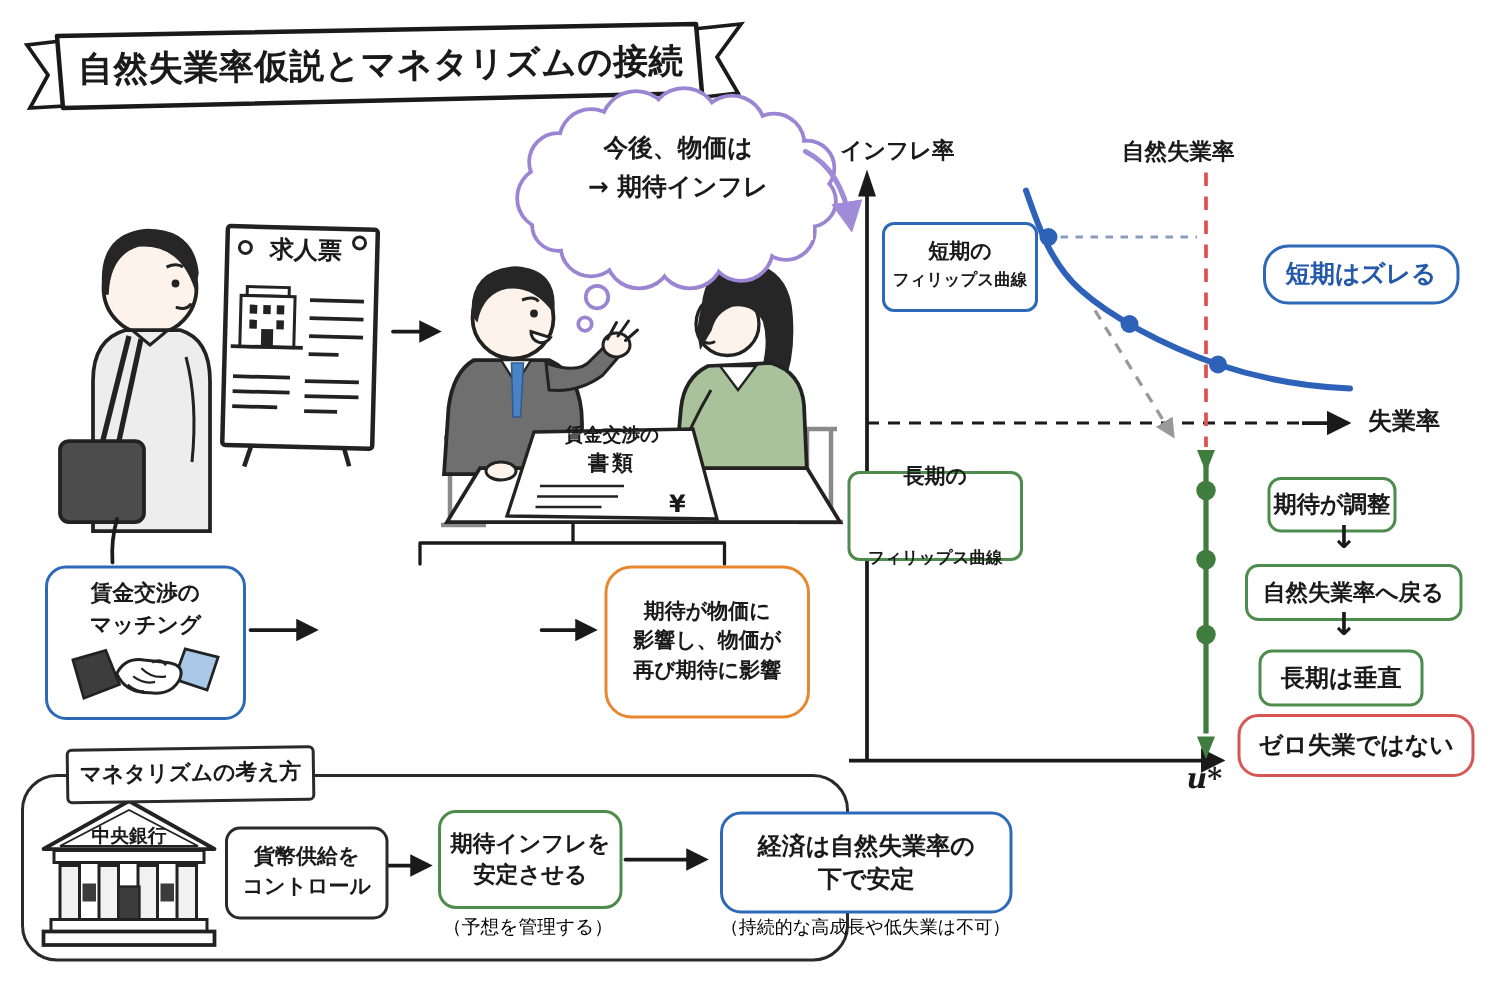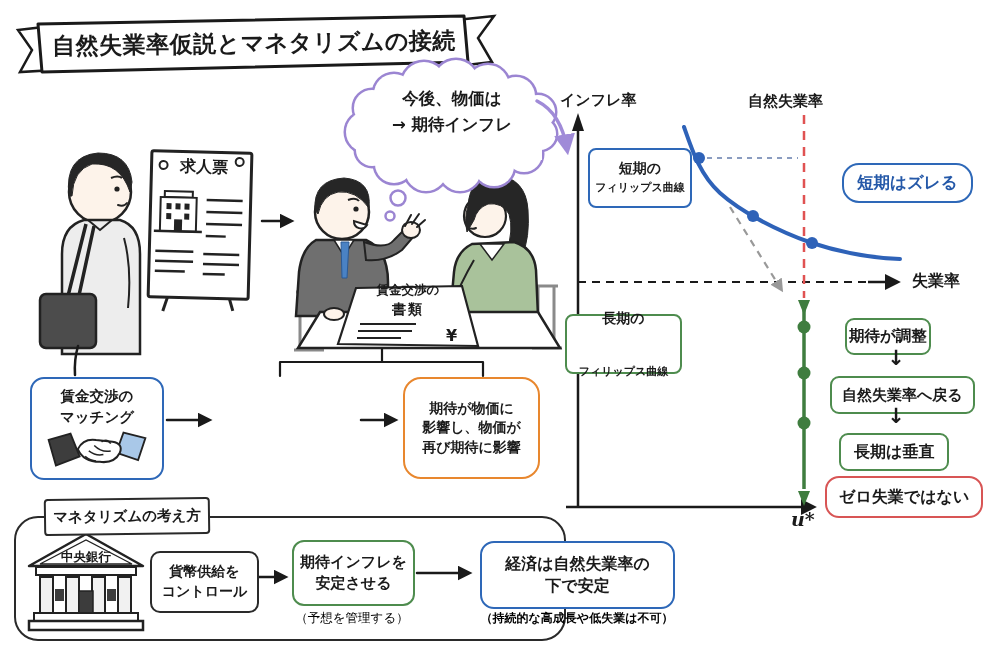--- a/index.html
+++ b/index.html
@@ -250,21 +250,21 @@
   <div class="box b-green" style="left:292px;top:540px;width:119px;height:62px;border-radius:12px;font-size:15px;font-weight:bold;">
     <div>期待インフレを</div>
     <div>安定させる</div>
   </div>
   <div class="cap" style="left:288px;top:610px;width:128px;">（予想を管理する）</div>
 
   <div class="box b-blue" style="left:480px;top:541px;width:191px;height:64px;border-radius:14px;font-size:16px;font-weight:bold;">
     <div>経済は自然失業率の</div>
     <div>下で安定</div>
   </div>
-  <div class="cap" style="left:472px;top:610px;width:210px;font-size:12px;font-weight:bold;">（持続的な高成長や低失業は不可）</div>
+  <div class="cap" style="left:472px;top:610px;width:210px;font-size:12px;">（持続的な高成長や低失業は不可）</div>
 
   <svg style="left:550px;top:85px;z-index:2;" width="450" height="455" viewBox="0 0 450 455">
     <defs>
       <marker id="ah-axis" viewBox="0 0 10 10" refX="7" refY="5" markerWidth="6.5" markerHeight="6.5" orient="auto-start-reverse">
         <path d="M0,0 L10,5 L0,10 z" fill="#1a1a1a"></path>
       </marker>
       <marker id="ah-gray" viewBox="0 0 10 10" refX="7" refY="5" markerWidth="6" markerHeight="6" orient="auto-start-reverse">
         <path d="M0,0 L10,5 L0,10 z" fill="#999"></path>
       </marker>
     </defs>

